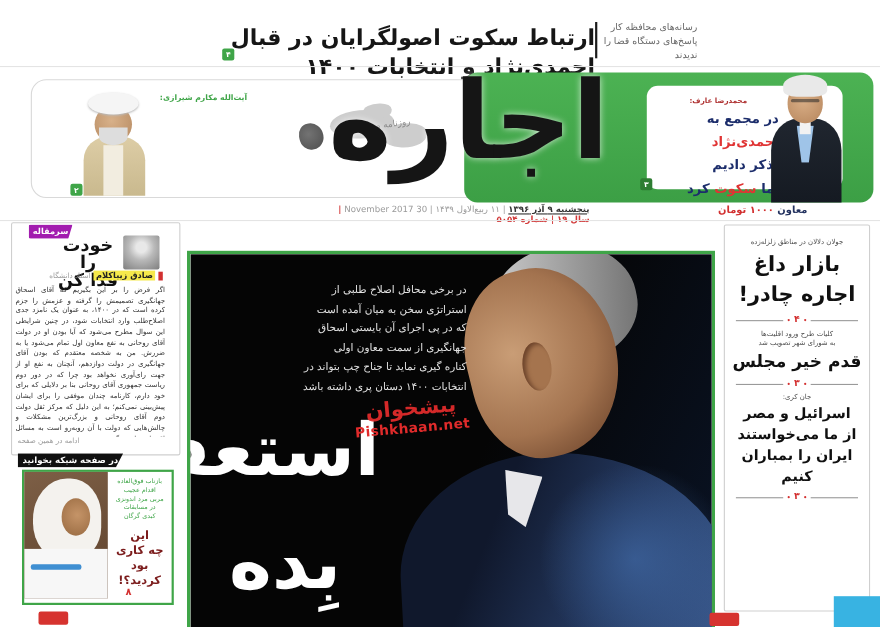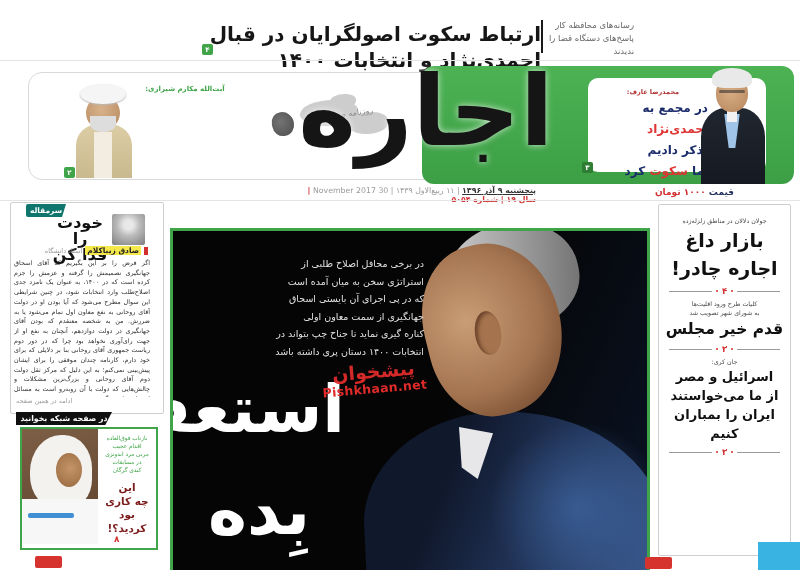--- a/index.html
+++ b/index.html
@@ -42,21 +42,21 @@
   .aref-photo{left:695px;top:64px;width:74px;height:120px;}
   .aref-badge{left:582px;top:162px;}
   
   .dateline{left:296px;top:186px;width:240px;font-size:7.8px;text-align:right;color:#999;}
   .date-fa{color:#333;font-weight:bold;text-decoration:underline;}
   .date-issue{color:#d23737;font-weight:bold;}
   .price{left:650px;top:187px;width:84px;font-size:9px;font-weight:bold;text-align:right;color:#23325f;}
   .price .red{color:#d23030;}
   
   .edit-box{left:10px;top:202px;width:152px;height:210px;border:1px solid #cfcfcf;border-radius:2px;}
-  .edit-tab{left:26px;top:204px;width:40px;height:13px;background:#0f766e;color:#fff;font-size:7.5px;
+  .edit-tab{left:26px;top:204px;width:40px;height:13px;background:#a21caf;color:#fff;font-size:7.5px;
             font-weight:bold;display:flex;align-items:center;justify-content:center;
             clip-path:polygon(0 0,100% 0,90% 100%,0 100%);border-radius:2px 0 0 2px;}
   .edit-title{left:48px;top:215px;width:64px;font-size:16px;font-weight:bold;color:#111;
               line-height:16px;text-align:center;}
   .edit-photo{left:112px;top:214px;width:33px;height:31px;border-radius:2px;
               background:radial-gradient(circle at 50% 35%,#e8e8e8 18%,#b9b9b9 45%,#7e7e7e);}
   .author-row{left:14px;top:246px;width:134px;display:flex;flex-direction:row;align-items:center;
               justify-content:flex-start;gap:3px;font-size:7px;}
   .author-bar{width:4px;height:8px;background:#d23030;}
   .author-name{background:#f6e94b;font-weight:bold;color:#222;padding:0 2px;font-size:7.5px;}
@@ -163,21 +163,21 @@
     <div class="fig" style="left:21px;top:12px;width:32px;height:36px;border-radius:48%;background:radial-gradient(circle at 45% 45%,#d8ad85,#b5855c);"></div>
     <div class="fig" style="left:17px;top:4px;width:40px;height:20px;border-radius:50% 50% 30% 30%;background:#e9e9e9;"></div>
     <div class="fig" style="left:24px;top:26px;width:26px;height:3px;background:rgba(40,40,40,.55);border-radius:2px;"></div>
   </div>
   <div class="abs badge badge-dark aref-badge">۳</div>
 
   <div class="abs dateline">
     <span class="date-fa">پنجشنبه ۹ آذر ۱۳۹۶</span><span> | ۱۱ ربیع‌الاول ۱۴۳۹ | 30 November 2017</span><span class="date-issue"> | سال ۱۹ | شماره ۵۰۵۴</span>
   </div>
   <div class="abs price">
-    <span>قیمت</span>
+    <span>معاون</span>
     <span class="red">۱۰۰۰ تومان</span>
   </div>
   <div class="abs hline" style="left:0;top:200px;width:800px;"></div>
 
   <div class="abs edit-box"></div>
   <div class="abs edit-tab">سرمقاله</div>
   <div class="abs edit-title pre">خودت را
 فدا کن</div>
   <div class="abs edit-photo"></div>
   <div class="abs author-row">

